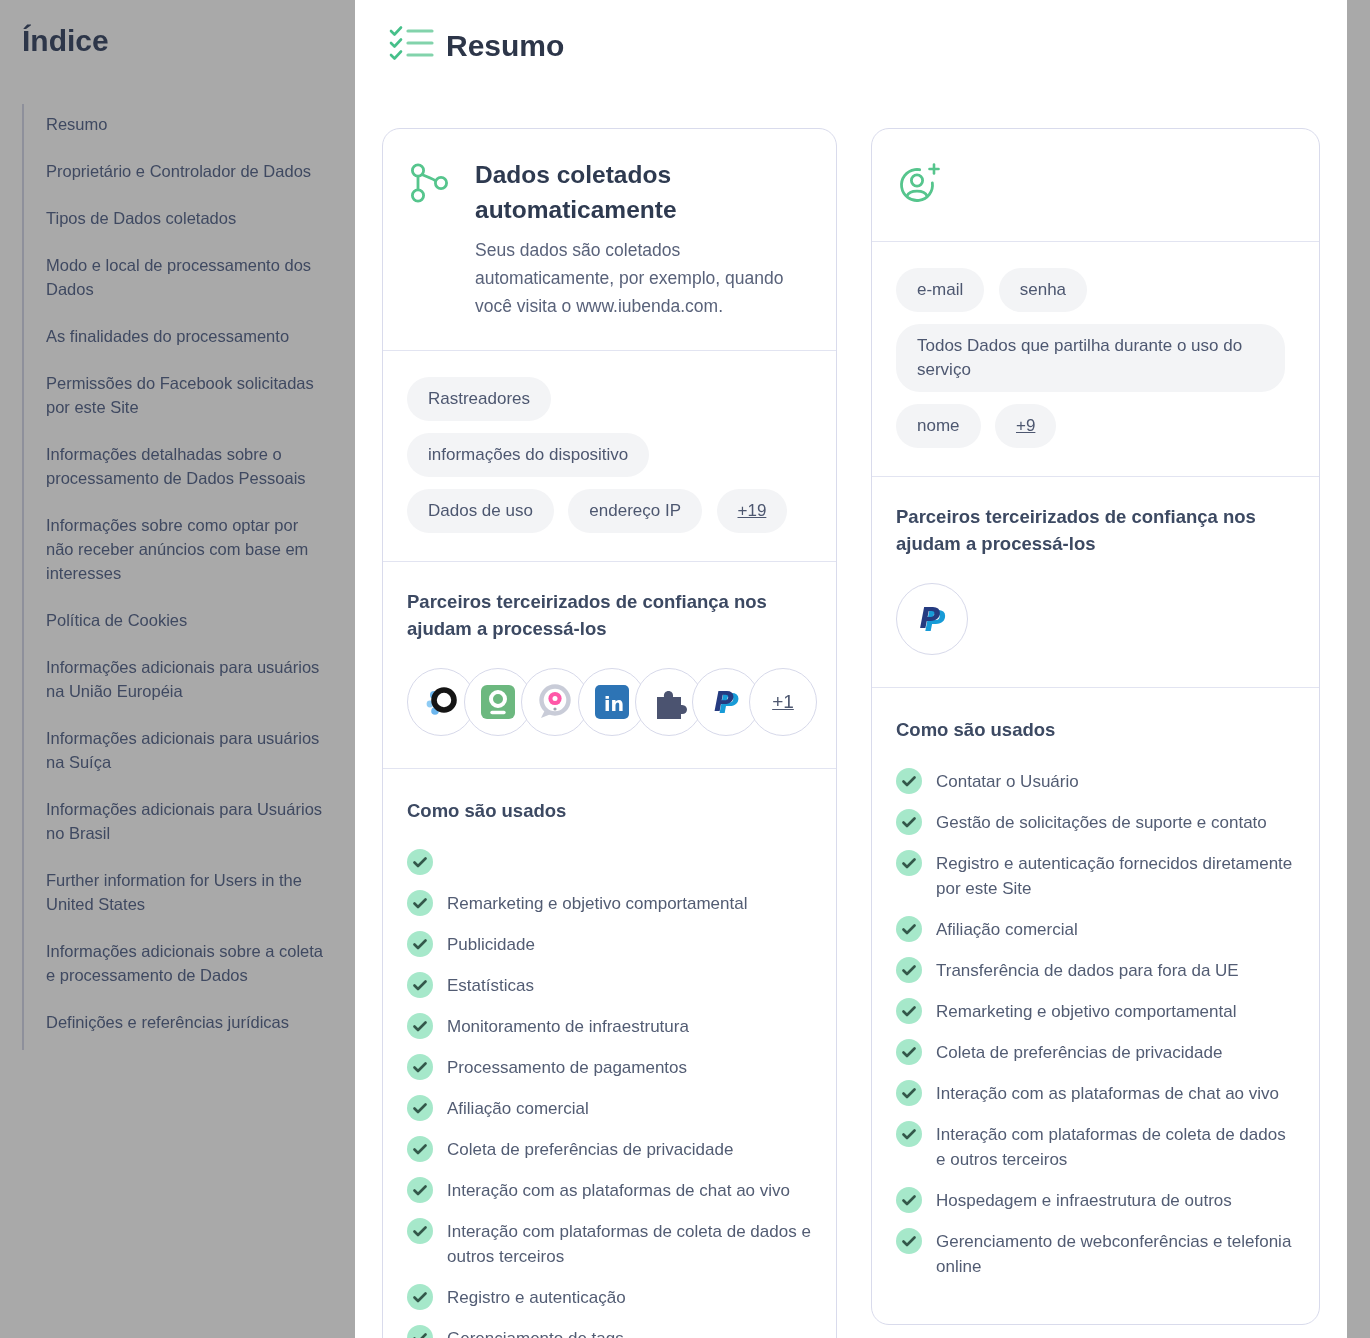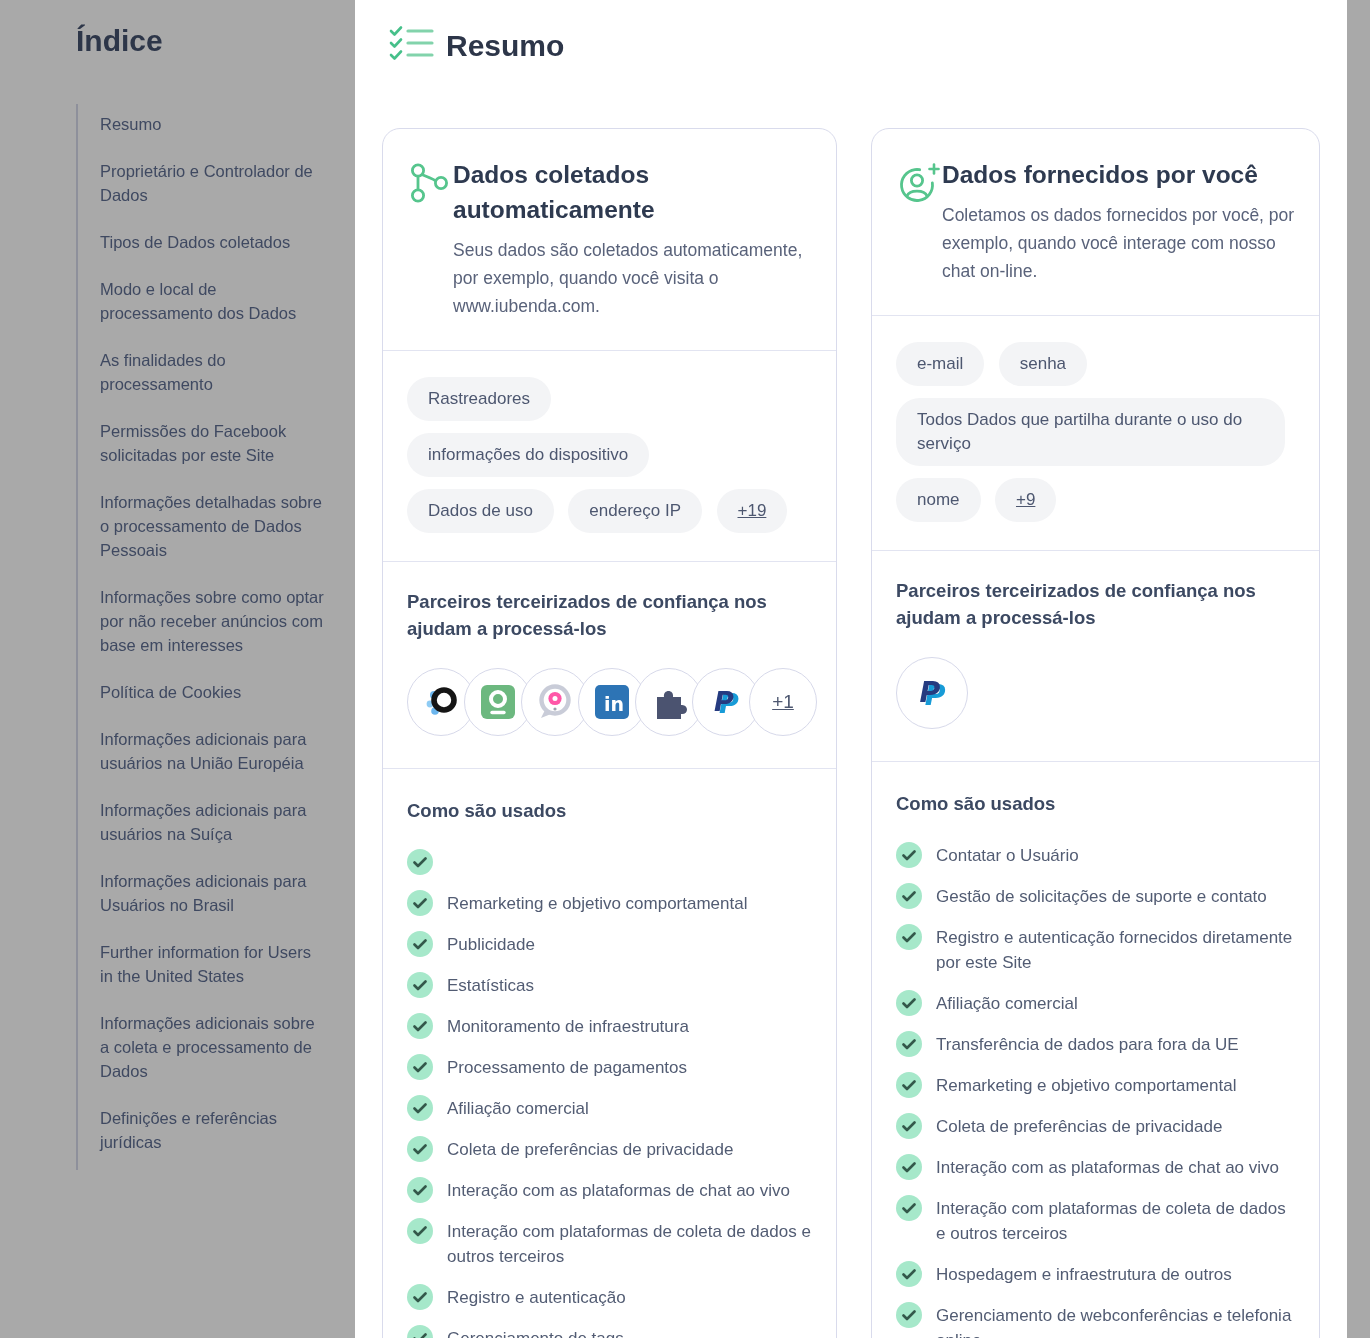--- a/index.html
+++ b/index.html
@@ -1,38 +1,38 @@
 <!DOCTYPE html>
 <html lang="pt"><head>
 <meta charset="utf-8">
 <style>
   * { margin:0; padding:0; box-sizing:border-box; }
   html,body { width:1370px; height:1338px; }
   body { font-family:"Liberation Sans", sans-serif; background:#a9a9a9; position:relative; overflow:hidden; }
 
   
-  .sidebar { position:absolute; left:0; top:0; width:355px; padding:24px 28px 0 76px; }
+  .sidebar { position:absolute; left:0; top:0; width:355px; padding:24px 28px 0 22px; }
   .sidebar-title { font-size:30px; font-weight:bold; color:#2d3649; }
   .sidebar-nav { margin-top:46px; border-left:2px solid #8e909b; padding:8px 0 4px 22px; }
   .sidebar-item { font-size:16.5px; line-height:24px; color:#3f4961; margin-bottom:23px; cursor:pointer; }
   .sidebar-item:last-child { margin-bottom:12px; }
 
   
   .main { position:absolute; left:355px; top:0; width:992px; min-height:1338px; background:#ffffff; padding:24px 27px 80px 27px; }
   .page-header { display:flex; align-items:center; gap:12px; padding-left:6px; }
   .page-header-title { font-size:30px; font-weight:bold; color:#2d3649; }
 
   .cards { display:flex; gap:34px; margin-top:60px; align-items:flex-start; }
   .card { background:#fff; border:1px solid #d9dbec; border-radius:18px; overflow:hidden; }
   .card-left { width:456px; }
   .card-right { width:450px; }
   .card-section { border-top:1px solid #e2e4f1; }
   .card-section:first-child { border-top:none; }
 
-  .card-head { display:flex; padding:28px 24px 30px 24px; }
+  .card-head { display:flex; gap:22px; padding:28px 24px 30px 24px; }
   .card-head-icon { flex:none; width:46px; padding-top:4px; }
   .card-title { font-size:24.5px; font-weight:bold; color:#2e3a50; line-height:35px; }
   .card-desc { margin-top:9px; font-size:17.5px; line-height:28px; color:#59627a; }
 
   .tags-section { padding:20px 24px 22px 24px; }
   .tag { display:inline-block; background:#f3f4f6; border-radius:24px; padding:10px 21px; font-size:17px; line-height:24px; color:#4d5770; margin:6px 10px 6px 0; vertical-align:top; }
   .tag-wide { display:block; width:fit-content; max-width:100%; }
   .tag-more { text-decoration:underline; cursor:pointer; }
 
   .partners-section { padding:26px 24px 32px 24px; }
@@ -274,24 +274,20 @@
       <div class="card-section card-head">
         <span class="card-head-icon">
           <svg width="46" height="46" viewBox="0 0 46 46" fill="none">
             <circle cx="21" cy="24" r="15.5" stroke="#56c58d" stroke-width="2.8" pathLength="100" stroke-dasharray="80 20" transform="rotate(-8 21 24)" stroke-linecap="round"></circle>
             <circle cx="21" cy="19.5" r="5.6" stroke="#56c58d" stroke-width="2.8"></circle>
             <path d="M11 35 c2.5 -6.5 17.5 -6.5 20 0" stroke="#56c58d" stroke-width="2.8" stroke-linecap="round"></path>
             <line x1="38" y1="3.5" x2="38" y2="12.5" stroke="#56c58d" stroke-width="2.6" stroke-linecap="round"></line>
             <line x1="33.5" y1="8" x2="42.5" y2="8" stroke="#56c58d" stroke-width="2.6" stroke-linecap="round"></line>
           </svg>
         </span>
-        <div>
-          <h2 class="card-title">Dados fornecidos por você</h2>
-          <p class="card-desc">Coletamos os dados fornecidos por você, por exemplo, quando você interage com nosso chat on-line.</p>
-        </div>
       </div>
 
       <div class="card-section tags-section">
         <span class="tag">e-mail</span>
         <span class="tag">senha</span>
         <span class="tag tag-wide">Todos Dados que partilha durante o uso do serviço</span>
         <span class="tag">nome</span>
         <span class="tag tag-more">+9</span>
       </div>
 

